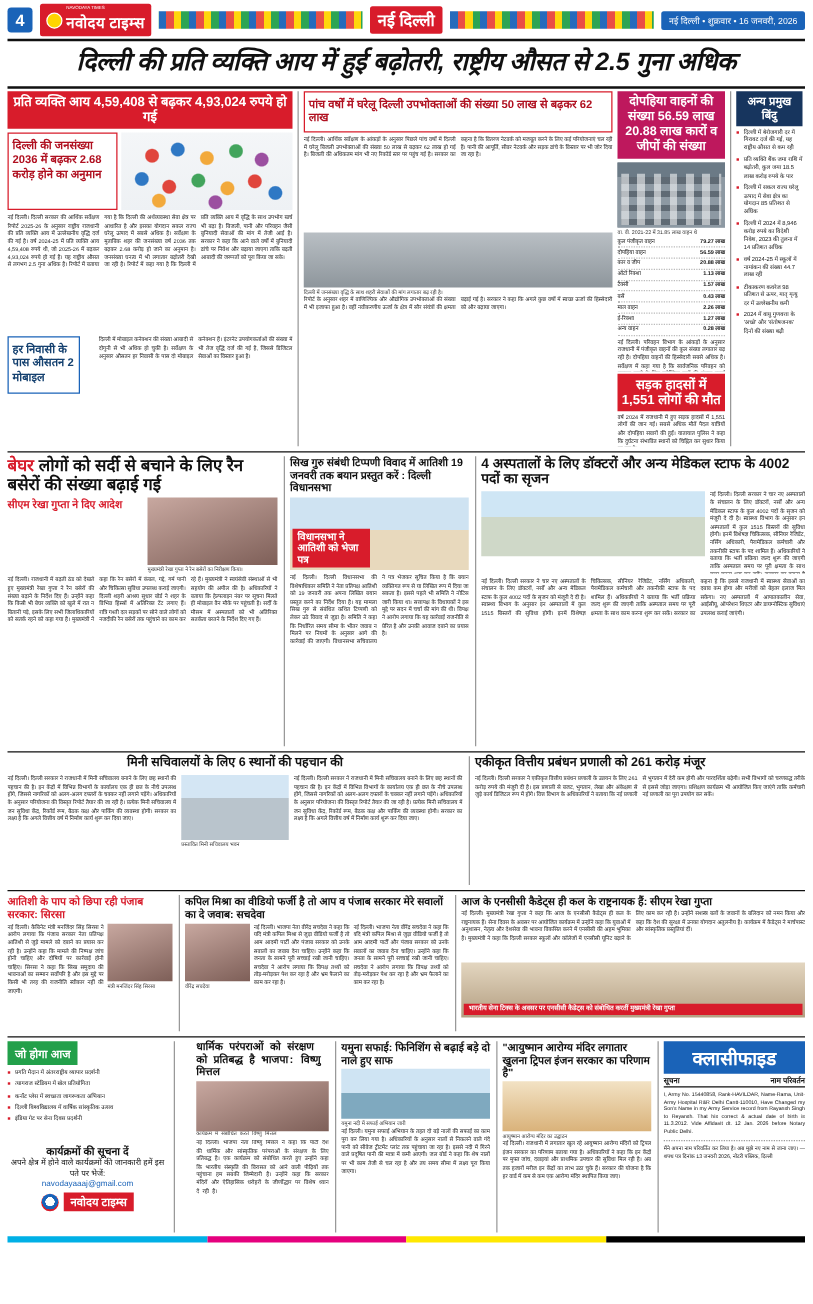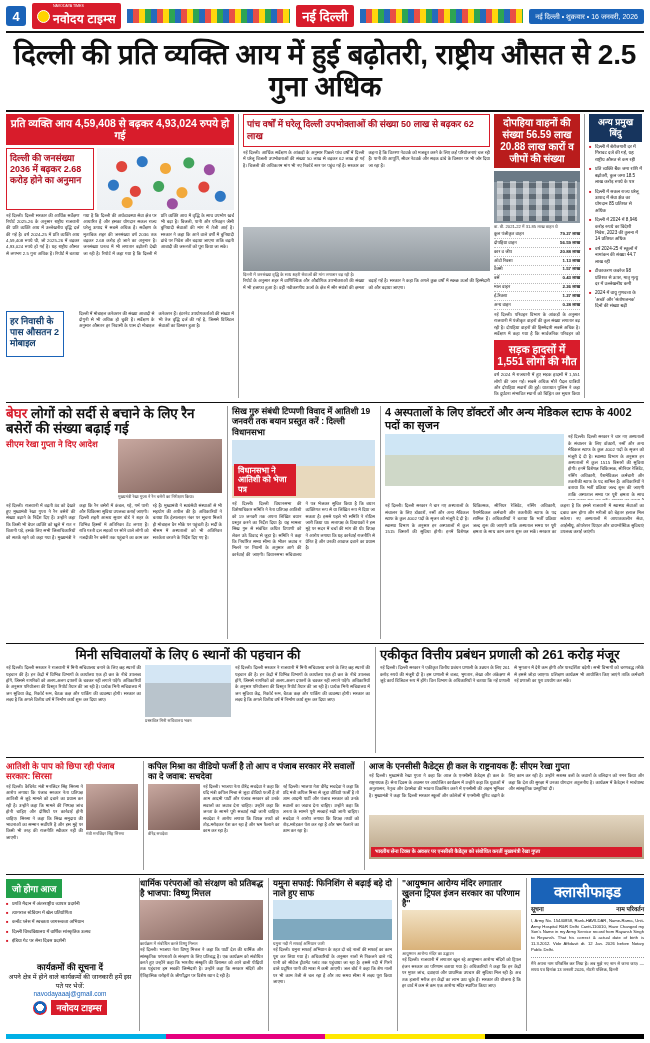--- a/index.html
+++ b/index.html
@@ -27,33 +27,33 @@
   .logo-sub { font-size:3.6px; color:#fff; display:block; line-height:1; }
   .flagstrip { flex:1; height:14px; background:
       repeating-linear-gradient(90deg,#1a63b8 0 6px,#e8453c 6px 12px,#ffd400 12px 18px,#22a04a 18px 24px); opacity:.95; }
   .city-box { background:#d81c2b; color:#fff; font-size:13px; font-weight:bold; padding:2px 6px; border-radius:2px; }
   .dateline { background:#1a63b8; color:#fff; font-size:7px; padding:3px 6px; border-radius:2px; white-space:nowrap; }
 
   .rule { height:2px; background:#111; margin:2px 0; }
 
   
   .main-head {
-    font-size:28px; font-weight:bold; text-align:center; line-height:1.15;
-    padding:4px 0 5px 0; letter-spacing:-.2px;
+    font-size:20px; font-weight:bold; text-align:center; line-height:1.15;
+    padding:4px 0 5px 0; letter-spacing:-.2px;font-style:italic;
   }
 
   
   .lead { display:grid; grid-template-columns: 228px 252px 148px; gap:4px; }
 
   .subhead-red {
     background:#d81c2b; color:#fff; font-size:10.5px; font-weight:bold; text-align:center;
     padding:3px 2px; line-height:1.15;
   }
   .subhead-blue {
-    background:#b91c1c; color:#fff; font-size:10px; font-weight:bold; text-align:center;
+    background:#be185d; color:#fff; font-size:10px; font-weight:bold; text-align:center;
     padding:3px 2px; line-height:1.2;
   }
   .subhead-dark {
     background:#17355e; color:#fff; font-size:9px; font-weight:bold; text-align:center;
     padding:3px 2px; line-height:1.2;
   }
 
   .boxnote {
     border:1px solid #d81c2b; color:#b01020; font-size:9px; font-weight:bold;
     text-align:left; padding:4px 3px; line-height:1.25; background:#fff;
@@ -116,21 +116,21 @@
   .bullets li:before { content:"■"; position:absolute; left:0; top:0; color:#d81c2b; font-size:4px; }
   .bullets { padding-left:0; margin:2px 0 0 0; }
 
   .datalist { font-size:4.4px; line-height:1.55; }
   .datalist div { display:flex; justify-content:space-between; gap:4px; border-bottom:1px dotted #bbb; padding:.5px 0;}
 
   
   .hl-2 { font-size:13.5px; font-weight:bold; line-height:1.12; }
   .hl-2 .red { color:#d81c2b; }
   .hl-3 { font-size:11px; font-weight:bold; line-height:1.15; }
-  .hl-4 { font-size:13px; font-weight:bold; line-height:1.2; text-align:center; }
+  .hl-4 { font-size:10px; font-weight:bold; line-height:1.2; text-align:center; }
   .hl-5 { font-size:8.5px; font-weight:bold; line-height:1.2; }
 
   .kicker-red { color:#d81c2b; font-weight:bold; }
   .overlay-red {
     background:#d81c2b; color:#fff; font-size:8px; font-weight:bold; padding:2px 4px; line-height:1.15;
   }
 
   .col-rule { border-left:1px solid #999; }
   .sec { border-top:1.5px solid #111; margin-top:4px; padding-top:3px; }
 
@@ -365,21 +365,21 @@
       </ul>
       <div class="hl-5" style="text-align:center; margin-top:17px;">कार्यक्रमों की सूचना दें</div>
       <div class="mailnote">अपने क्षेत्र में होने वाले कार्यक्रमों की जानकारी हमें इस पते पर भेजें:</div>
       <div class="mail" style="text-align:center;">navodayaaaj@gmail.com</div>
       <div style="display:flex; align-items:center; justify-content:center; gap:4px; margin-top:3px;">
         <div class="pic logo-round" style="width:14px;height:14px;border-radius:50%;"></div>
         <div style="background:#d81c2b;color:#fff;font-size:9px;font-weight:bold;padding:1px 5px;">नवोदय टाइम्स</div>
       </div>
     </div>
 
-    <div class="col-rule" style="padding-left:0;">
+    <div class="col-rule" style="padding-left:17px;font-family:Liberation Mono, monospace;">
       <div class="hl-5">धार्मिक परंपराओं को संरक्षण को प्रतिबद्ध है भाजपा: विष्णु मित्तल</div>
       <div class="pic portrait" style="height:40px; margin-top:2px;"></div>
       <div class="caption">कार्यक्रम में संबोधित करते विष्णु मित्तल</div>
       <div class="body-text" style="height:74px;">नई दिल्ली। भाजपा नेता विष्णु मित्तल ने कहा कि पार्टी देश की धार्मिक और सांस्कृतिक परंपराओं के संरक्षण के लिए प्रतिबद्ध है। एक कार्यक्रम को संबोधित करते हुए उन्होंने कहा कि भारतीय संस्कृति की विरासत को आने वाली पीढ़ियों तक पहुंचाना हम सबकी जिम्मेदारी है। उन्होंने कहा कि सरकार मंदिरों और ऐतिहासिक धरोहरों के जीर्णोद्धार पर विशेष ध्यान दे रही है।</div>
     </div>
 
     <div class="col-rule" style="padding-left:4px;">
       <div class="hl-5">यमुना सफाई: फिनिशिंग से बढ़ाई बड़े दो नाले हुए साफ</div>
       <div class="pic river" style="height:40px; margin-top:2px;"></div>
       <div class="caption">यमुना नदी में सफाई अभियान जारी</div>

